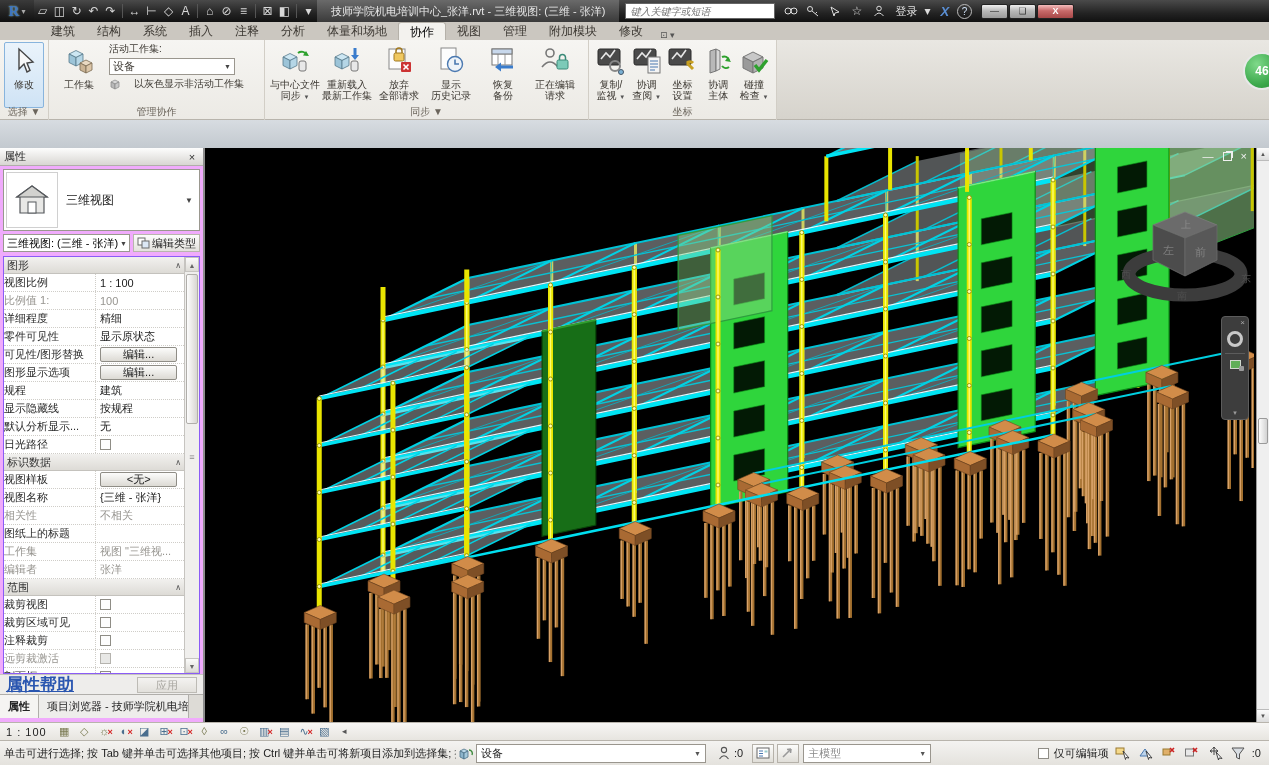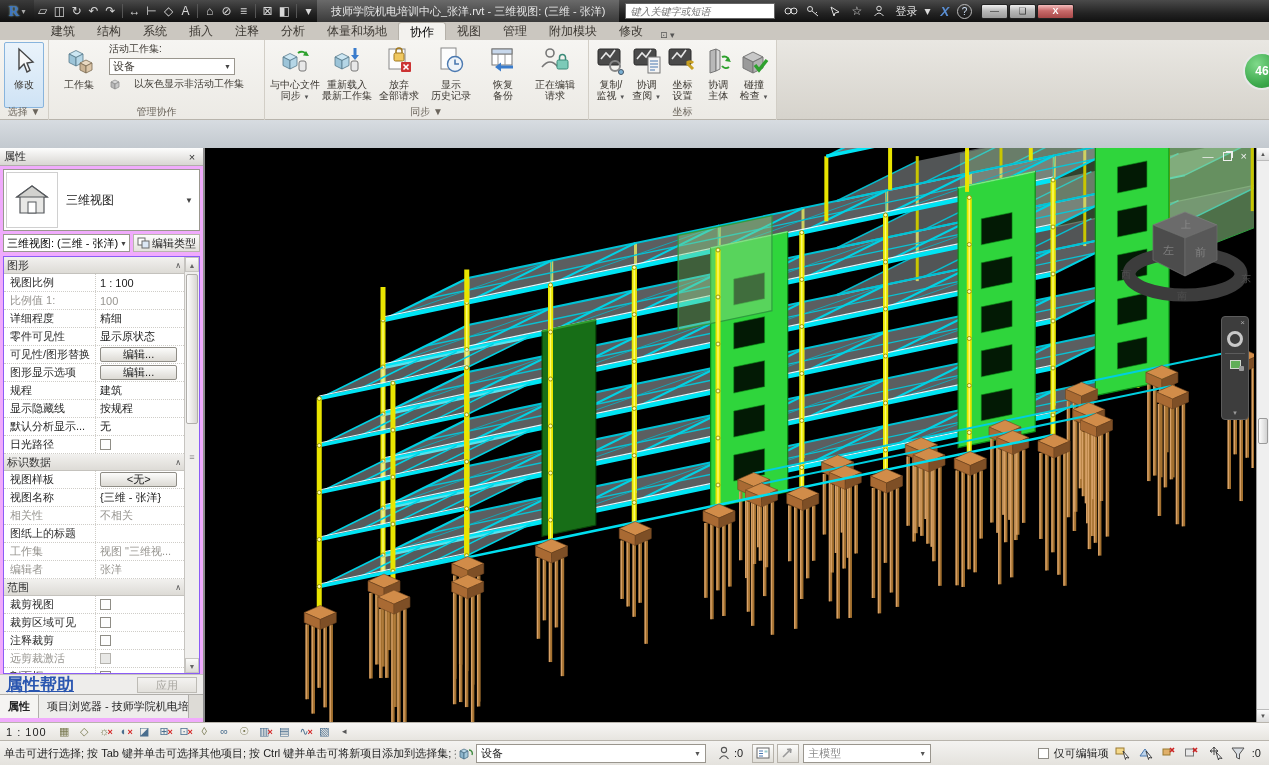--- a/index.html
+++ b/index.html
@@ -69,21 +69,21 @@
   .instcombo { flex:1; height:18px; border:1px solid #9a988f; background:#fff; font-size:11px; display:flex; align-items:center; overflow:hidden; }
   .instcombo .txt { flex:1; white-space:nowrap; overflow:hidden; padding-left:3px; }
   .instcombo .dd { font-size:7px; padding:0 2px; color:#444; }
   .edittype { height:18px; border:1px solid #b9b5ad; background:linear-gradient(#fcfcfb,#e4e2dd); font-size:11px; display:flex; align-items:center; padding:0 3px; gap:2px; color:#222; }
 
   .propgrid { position:relative; margin:2px 3px 0 3px; height:418px; background:#fff; border:1px solid #8b5cf6; overflow:hidden; }
   .pg-inner { position:absolute; left:0; top:0; right:15px; }
   .sechead { height:17px; background:linear-gradient(#f2f1ef,#dddbd6); border-bottom:1px solid #c4c2bd; display:flex; align-items:center; padding:0 3px; font-size:11px; color:#333; }
   .sechead .chev { margin-left:auto; font-size:8px; color:#555; }
   .prow { height:18px; display:flex; border-bottom:1px dotted #cfcdc8; font-size:11px; align-items:center; }
-  .prow .pl { width:92px; padding-left:6px; color:#2a2a2a; white-space:nowrap; overflow:hidden; border-right:1px dotted #cfcdc8; height:100%; display:flex; align-items:center; }
+  .prow .pl { width:92px; color:#2a2a2a; white-space:nowrap; overflow:hidden; border-right:1px dotted #cfcdc8; height:100%; display:flex; align-items:center; }
   .prow .pv { flex:1; padding-left:4px; color:#1a1a1a; white-space:nowrap; overflow:hidden; height:100%; display:flex; align-items:center; }
   .prow.gray .pl, .prow.gray .pv { color:#979590; }
   .pbtn { width:92%; height:15px; border:1px solid #8f8d86; border-radius:2px; background:linear-gradient(#fcfcfb,#dcdad4); font-size:11px; line-height:13px; text-align:center; color:#222; }
   .pcheck { width:11px; height:11px; border:1px solid #8f8d86; background:#fdfdfd; display:inline-block; }
   .prow.gray .pcheck { background:#e8e8e6; border-color:#b5b3ae; }
   .pg-scroll { position:absolute; right:0; top:0; bottom:0; width:15px; background:#f0efed; border-left:1px solid #c6c4c0; }
   .pg-scroll .arr { height:15px; text-align:center; font-size:7px; color:#666; line-height:15px; background:linear-gradient(#fbfbfa,#dddbd6); border:1px solid #c6c4c0; }
   .pg-scroll .arr.dn { position:absolute; bottom:0; left:0; right:0; }
   .pg-scroll .thumbv { position:absolute; left:1px; right:1px; top:17px; height:150px; background:linear-gradient(90deg,#fdfdfd,#d8d6d2); border:1px solid #b0aeaa; border-radius:2px; }
   .pg-scroll .grip { position:absolute; left:2px; right:2px; top:195px; color:#888; font-size:9px; text-align:center; }

